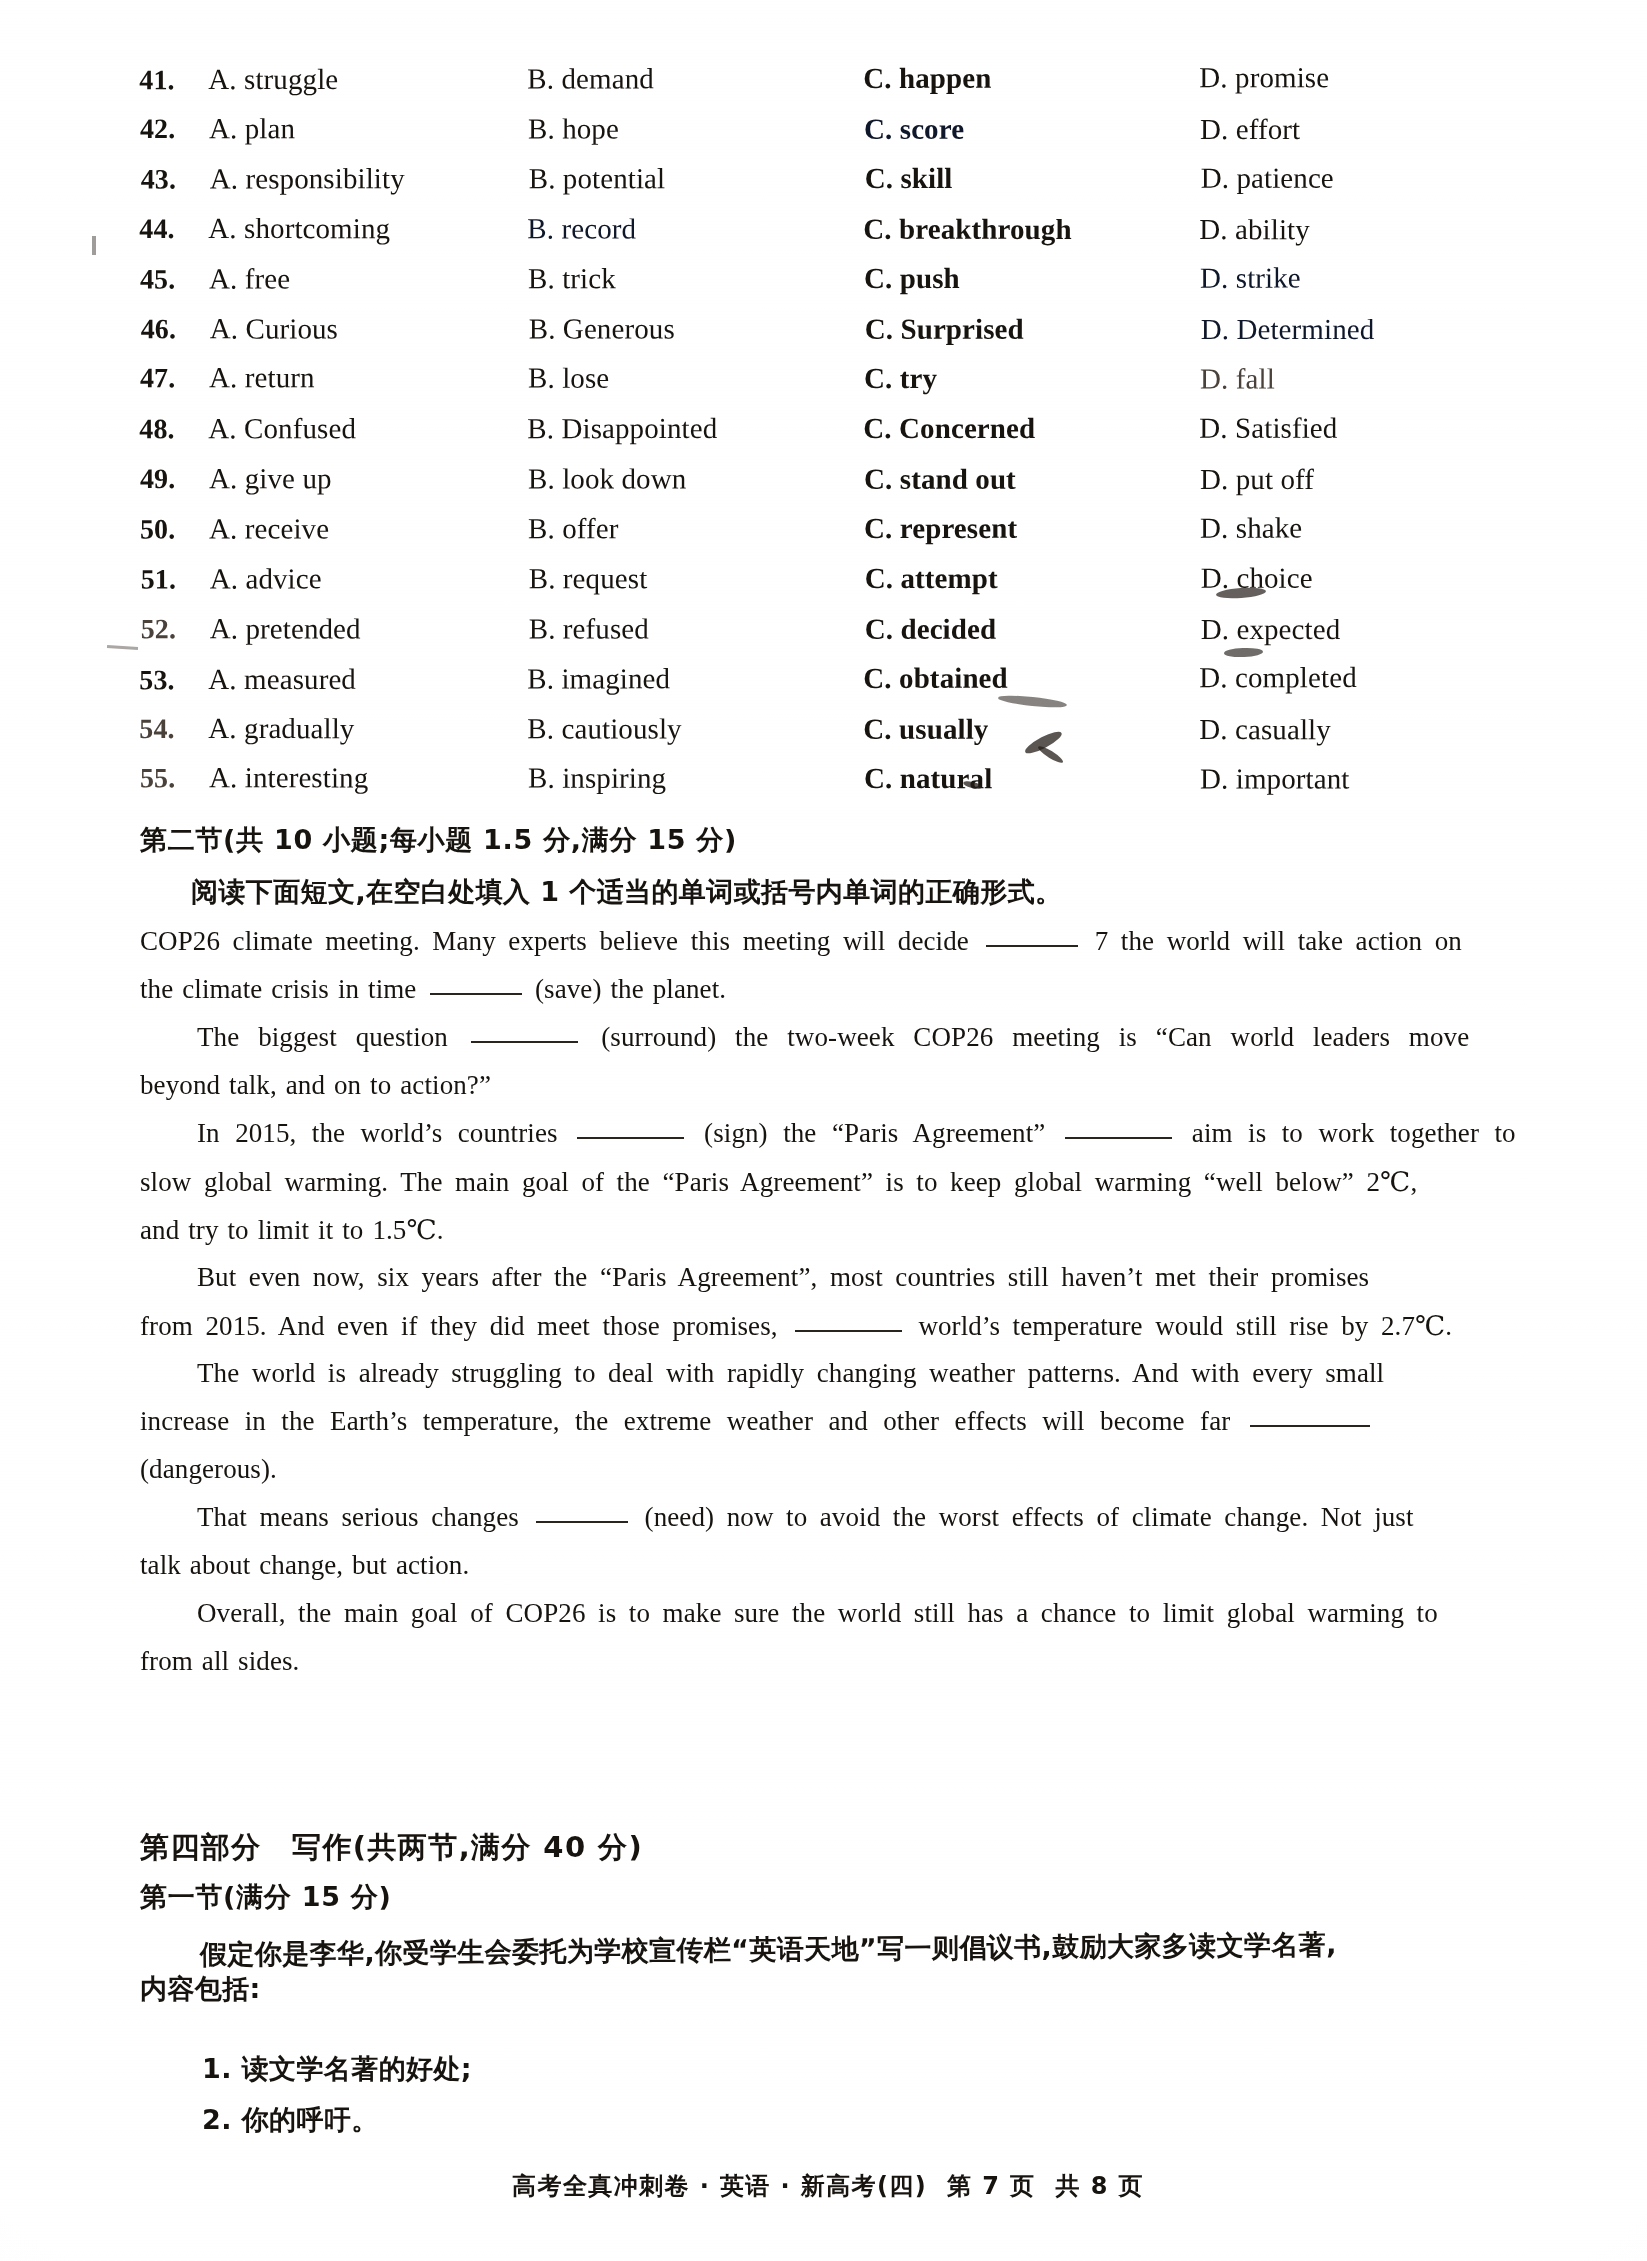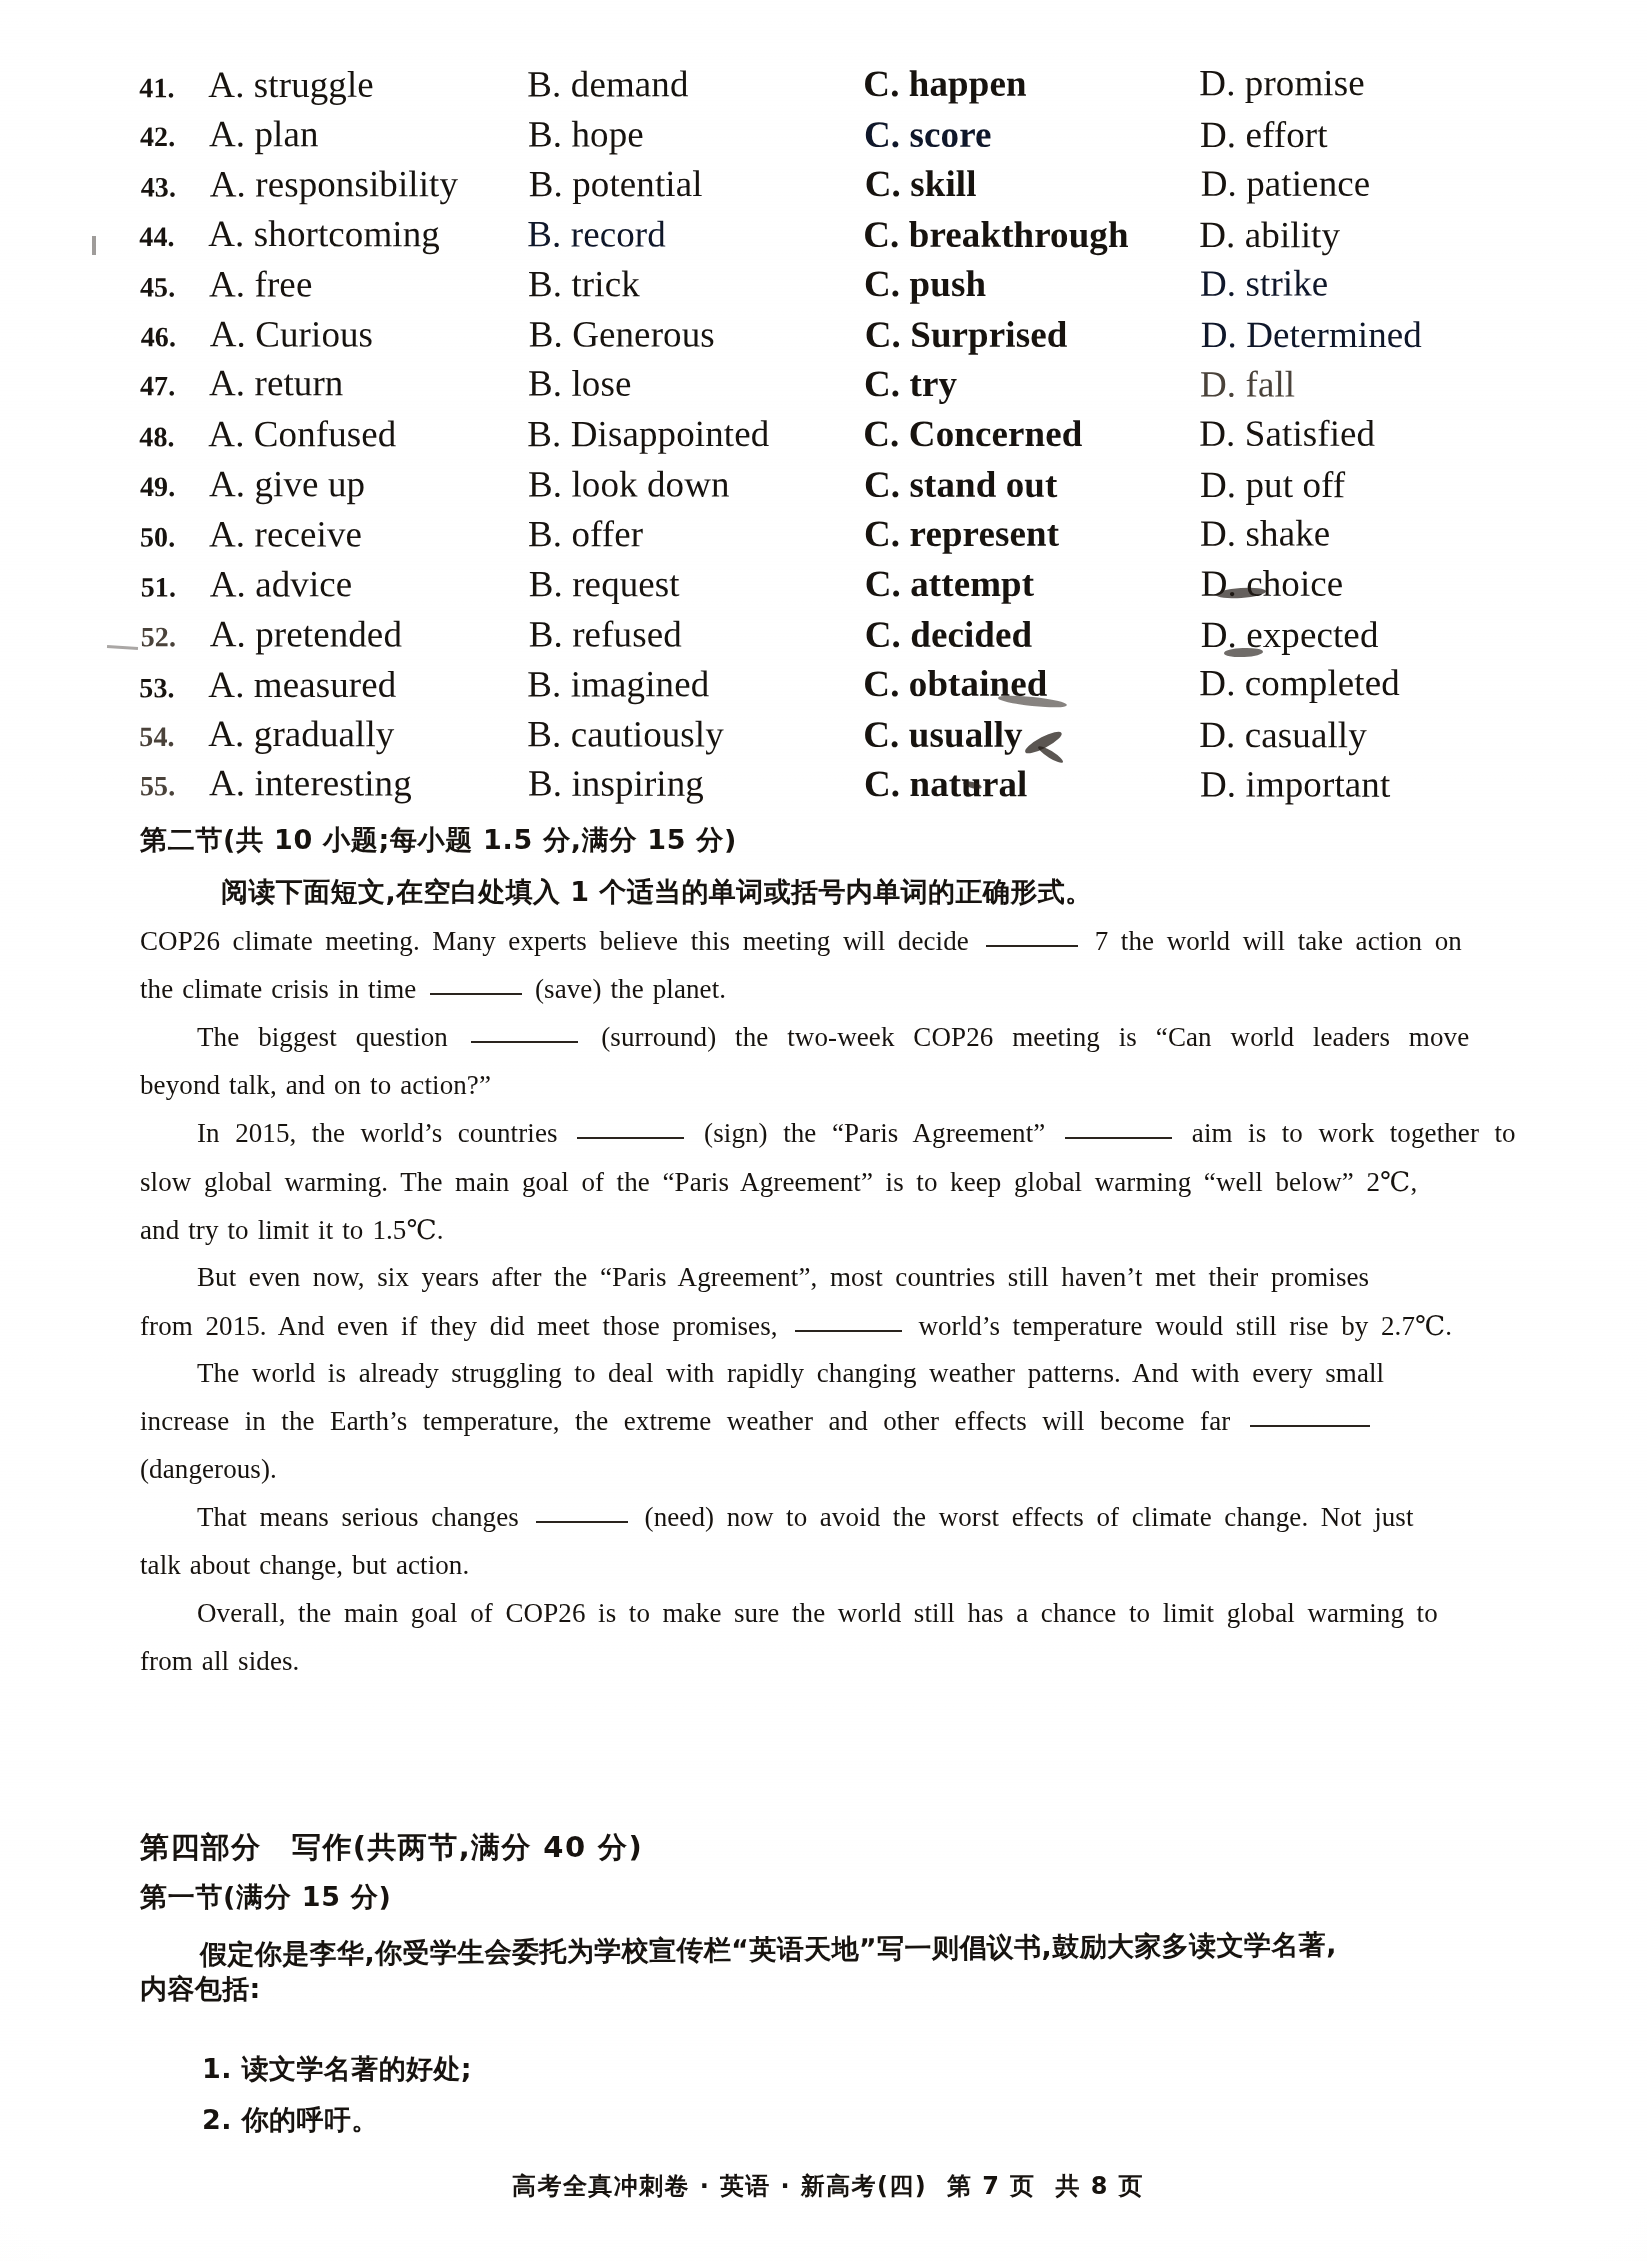--- a/index.html
+++ b/index.html
@@ -54,21 +54,21 @@
   }
   .cloze-num {
     width: 69px;
     flex: 0 0 69px;
     font-weight: 700;
     text-align: left;
     white-space: nowrap;
   }
   .opt {
     white-space: nowrap;
-    font-size: 37px;
+    font-size: 29px;
   }
   .opt-a { flex: 0 0 319px; }
   .opt-b { flex: 0 0 336px; }
   .opt-c { flex: 0 0 336px; font-weight: bold; }
   .opt-d { flex: 0 0 auto; }
 
   
   .r1  { transform: translate(-0.7px, 0px) rotate(-0.10deg); }
   .r2  { transform: translate(0px, 0.7px)  rotate(0.05deg); }
   .r3  { transform: translate(0.7px, 0px)  rotate(-0.04deg); }
@@ -89,21 +89,21 @@
   }
   .sec-head {
     position: absolute;
     font-size: 27px;
     letter-spacing: 0.7px;
     white-space: nowrap;
   }
   #sec2-head { left: 140px; top: 822px; }
   #sec2-instr {
     position: absolute;
-    left: 221px;
+    left: 191px;
     top: 874px;
     font-size: 27px;
     letter-spacing: 0.4px;
     white-space: nowrap;
     font-family: "DejaVu Sans", "Liberation Sans", sans-serif;
     font-weight: 600;
   }
 
   
   .passage {

